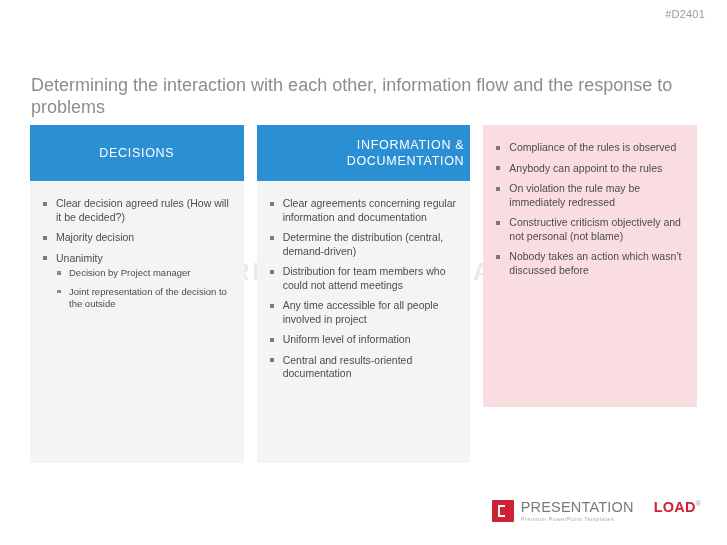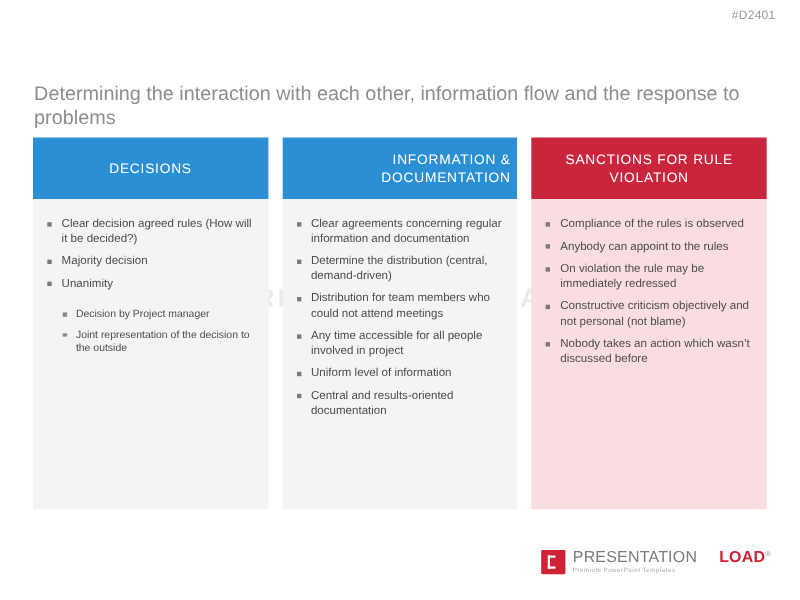--- a/index.html
+++ b/index.html
@@ -94,21 +94,21 @@
   ul.lvl1 > li > .bullet {
     position: absolute;
     left: 1px;
     top: 4.5px;
     width: 4px;
     height: 4px;
     background: #7a7a7a;
   }
   ul.lvl2 {
     list-style: none;
-    margin: 15px 0 0 0;
+    margin: 2px 0 0 0;
     padding: 0;
   }
   ul.lvl2 > li {
     position: relative;
     padding-left: 13px;
     margin-bottom: 6px;
     font-size: 9.5px;
     line-height: 12.5px;
     color: #4c4c4c;
   }
@@ -216,21 +216,20 @@
             <li><span class="bullet"></span><span>Clear agreements concerning regular information and documentation</span></li>
             <li><span class="bullet"></span><span>Determine the distribution (central, demand-driven)</span></li>
             <li><span class="bullet"></span><span>Distribution for  team members who could not attend meetings</span></li>
             <li><span class="bullet"></span><span>Any time accessible for all people involved in project</span></li>
             <li><span class="bullet"></span><span>Uniform level of information</span></li>
             <li><span class="bullet"></span><span>Central and results-oriented documentation</span></li>
           </ul>
         </div>
       </div>
       <div class="col">
-        <div class="col-head" style="background: rgb(201, 37, 60);">SANCTIONS FOR RULE VIOLATION</div>
         <div class="col-body" style="background: rgb(250, 221, 225);">
           <ul class="lvl1">
             <li><span class="bullet"></span><span>Compliance of the rules is observed</span></li>
             <li><span class="bullet"></span><span>Anybody can appoint to the rules</span></li>
             <li><span class="bullet"></span><span>On violation the rule may be immediately redressed</span></li>
             <li><span class="bullet"></span><span>Constructive criticism objectively and not personal (not blame)</span></li>
             <li><span class="bullet"></span><span>Nobody takes an action which wasn’t discussed before</span></li>
           </ul>
         </div>
       </div>

